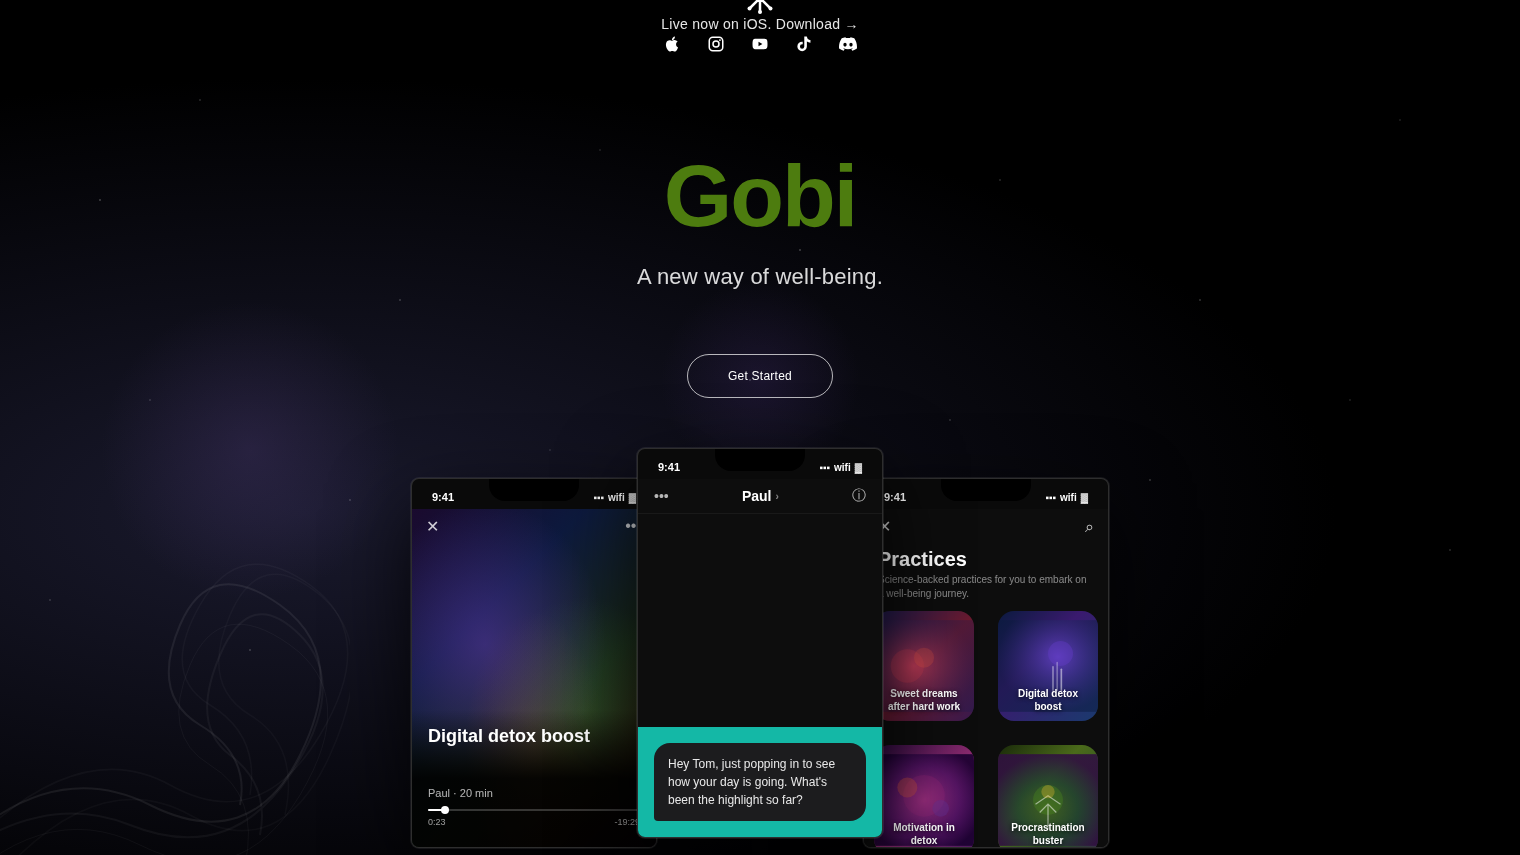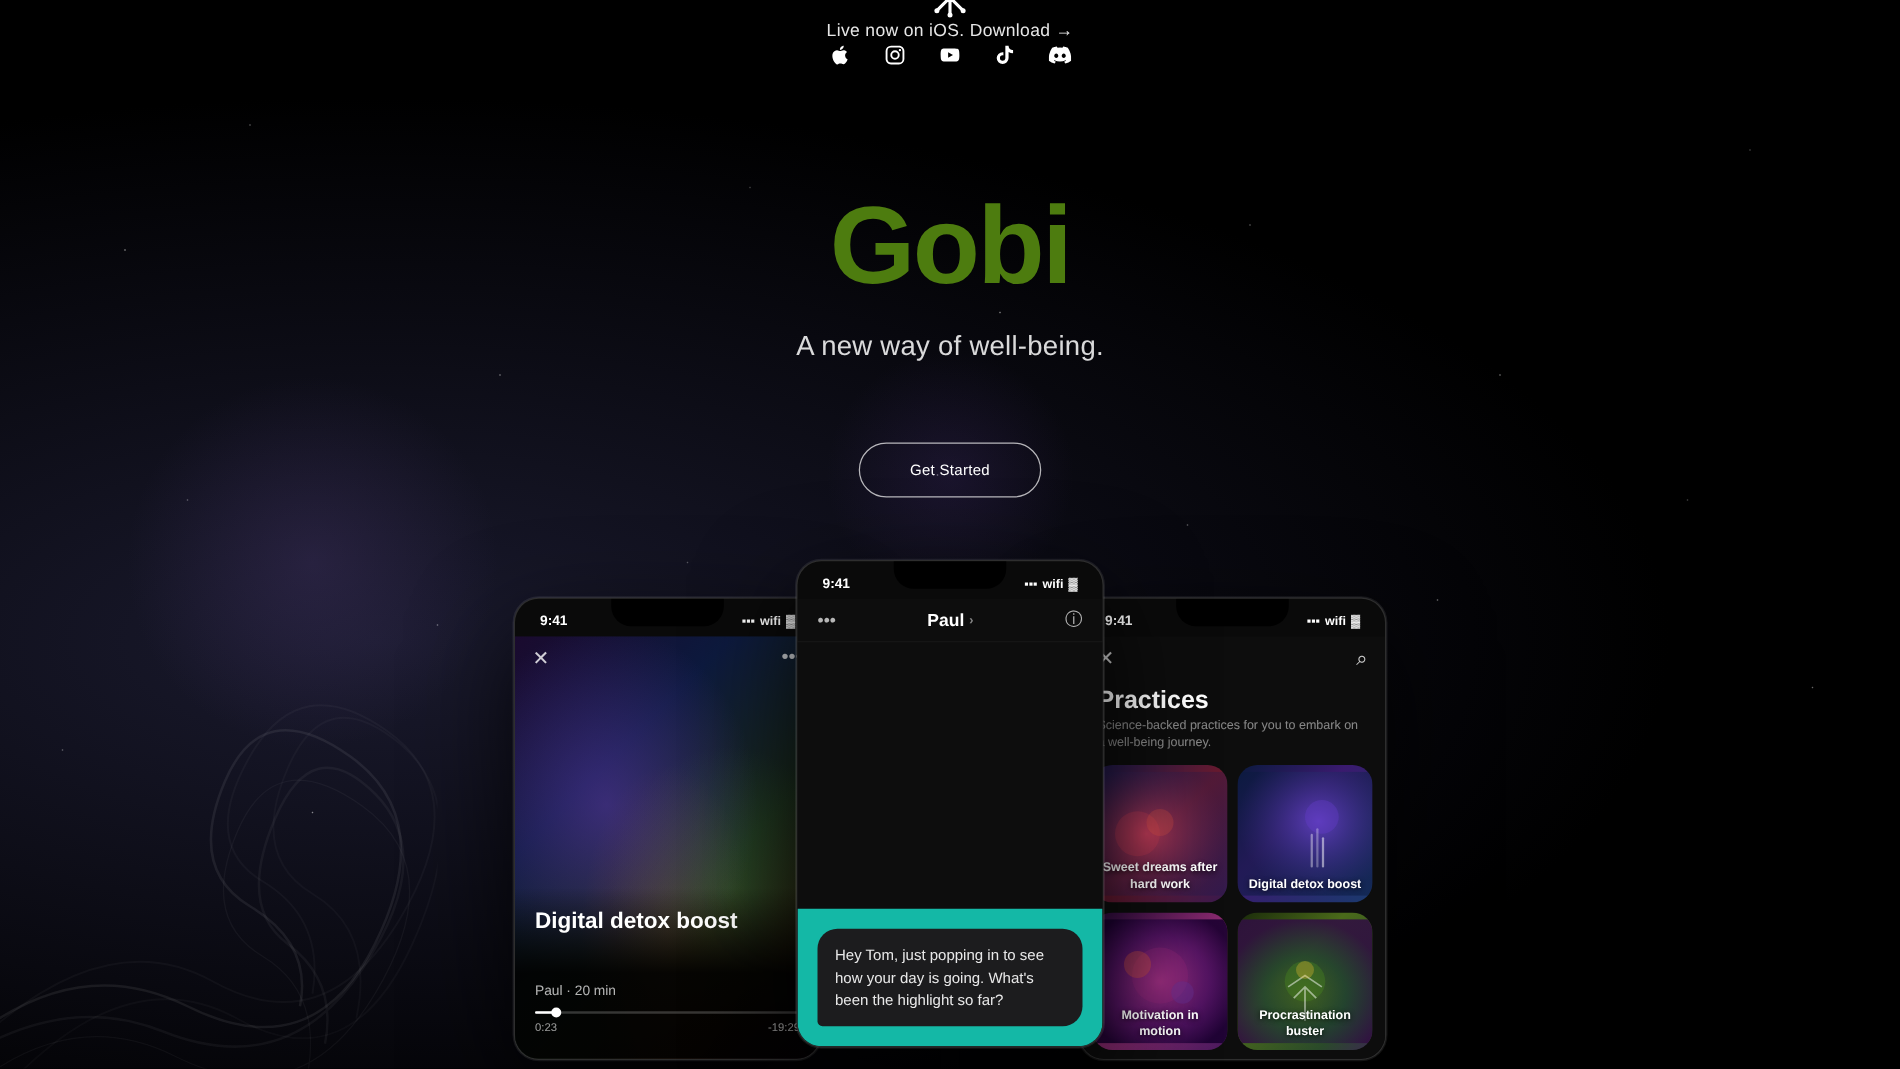--- a/index.html
+++ b/index.html
@@ -160,21 +160,21 @@
       justify-content: center;
       align-items: flex-end;
       gap: 0;
       margin-top: 60px;
       height: 380px;
     }
 
     
     .phone {
       position: relative;
-      border-radius: 20px;
+      border-radius: 8px;
       border: 1px solid rgba(255,255,255,0.15);
       overflow: hidden;
       background: #0a0a0a;
       box-shadow: 0 0 0 1px rgba(255,255,255,0.08), 0 30px 80px rgba(0,0,0,0.8);
     }
 
     .phone-left {
       width: 246px;
       height: 370px;
       transform: translateX(20px) translateY(10px);
@@ -403,21 +403,21 @@
     .phone3-subtitle {
       font-size: 10px;
       color: rgba(255,255,255,0.5);
       padding: 0 14px 10px;
       line-height: 1.4;
     }
 
     .phone3-grid {
       display: grid;
       grid-template-columns: 1fr 1fr;
-      gap: 8px;
+      gap: 24px;
       padding: 0 10px;
     }
 
     .phone3-card {
       border-radius: 16px;
       overflow: hidden;
       height: 110px;
       position: relative;
     }
 
@@ -663,21 +663,21 @@
                 <stop offset="0%" stop-color="#9a3080" stop-opacity="0.9"></stop>
                 <stop offset="60%" stop-color="#4a1060" stop-opacity="0.8"></stop>
                 <stop offset="100%" stop-color="#1a0030" stop-opacity="0.9"></stop>
               </radialGradient>
               <rect width="120" height="110" fill="url(#g3)"></rect>
               <circle cx="60" cy="50" r="25" fill="rgba(150,40,120,0.3)"></circle>
               <circle cx="40" cy="40" r="12" fill="rgba(200,80,60,0.4)"></circle>
               <circle cx="80" cy="65" r="10" fill="rgba(100,50,150,0.4)"></circle>
             </svg>
           </div>
-          <div class="phone3-card-label">Motivation in motion</div>
+          <div class="phone3-card-label">Motivation in detox</div>
         </div>
 
         <div class="phone3-card">
           <div class="phone3-card-bg card-procrastination">
             <svg width="100%" height="100%" viewBox="0 0 120 110" xmlns="http://www.w3.org/2000/svg" style="position:absolute;inset:0;">
               <radialGradient id="g4" cx="50%" cy="60%" r="60%">
                 <stop offset="0%" stop-color="#406020" stop-opacity="0.8"></stop>
                 <stop offset="50%" stop-color="#204030" stop-opacity="0.8"></stop>
                 <stop offset="100%" stop-color="#301040" stop-opacity="0.9"></stop>
               </radialGradient>

